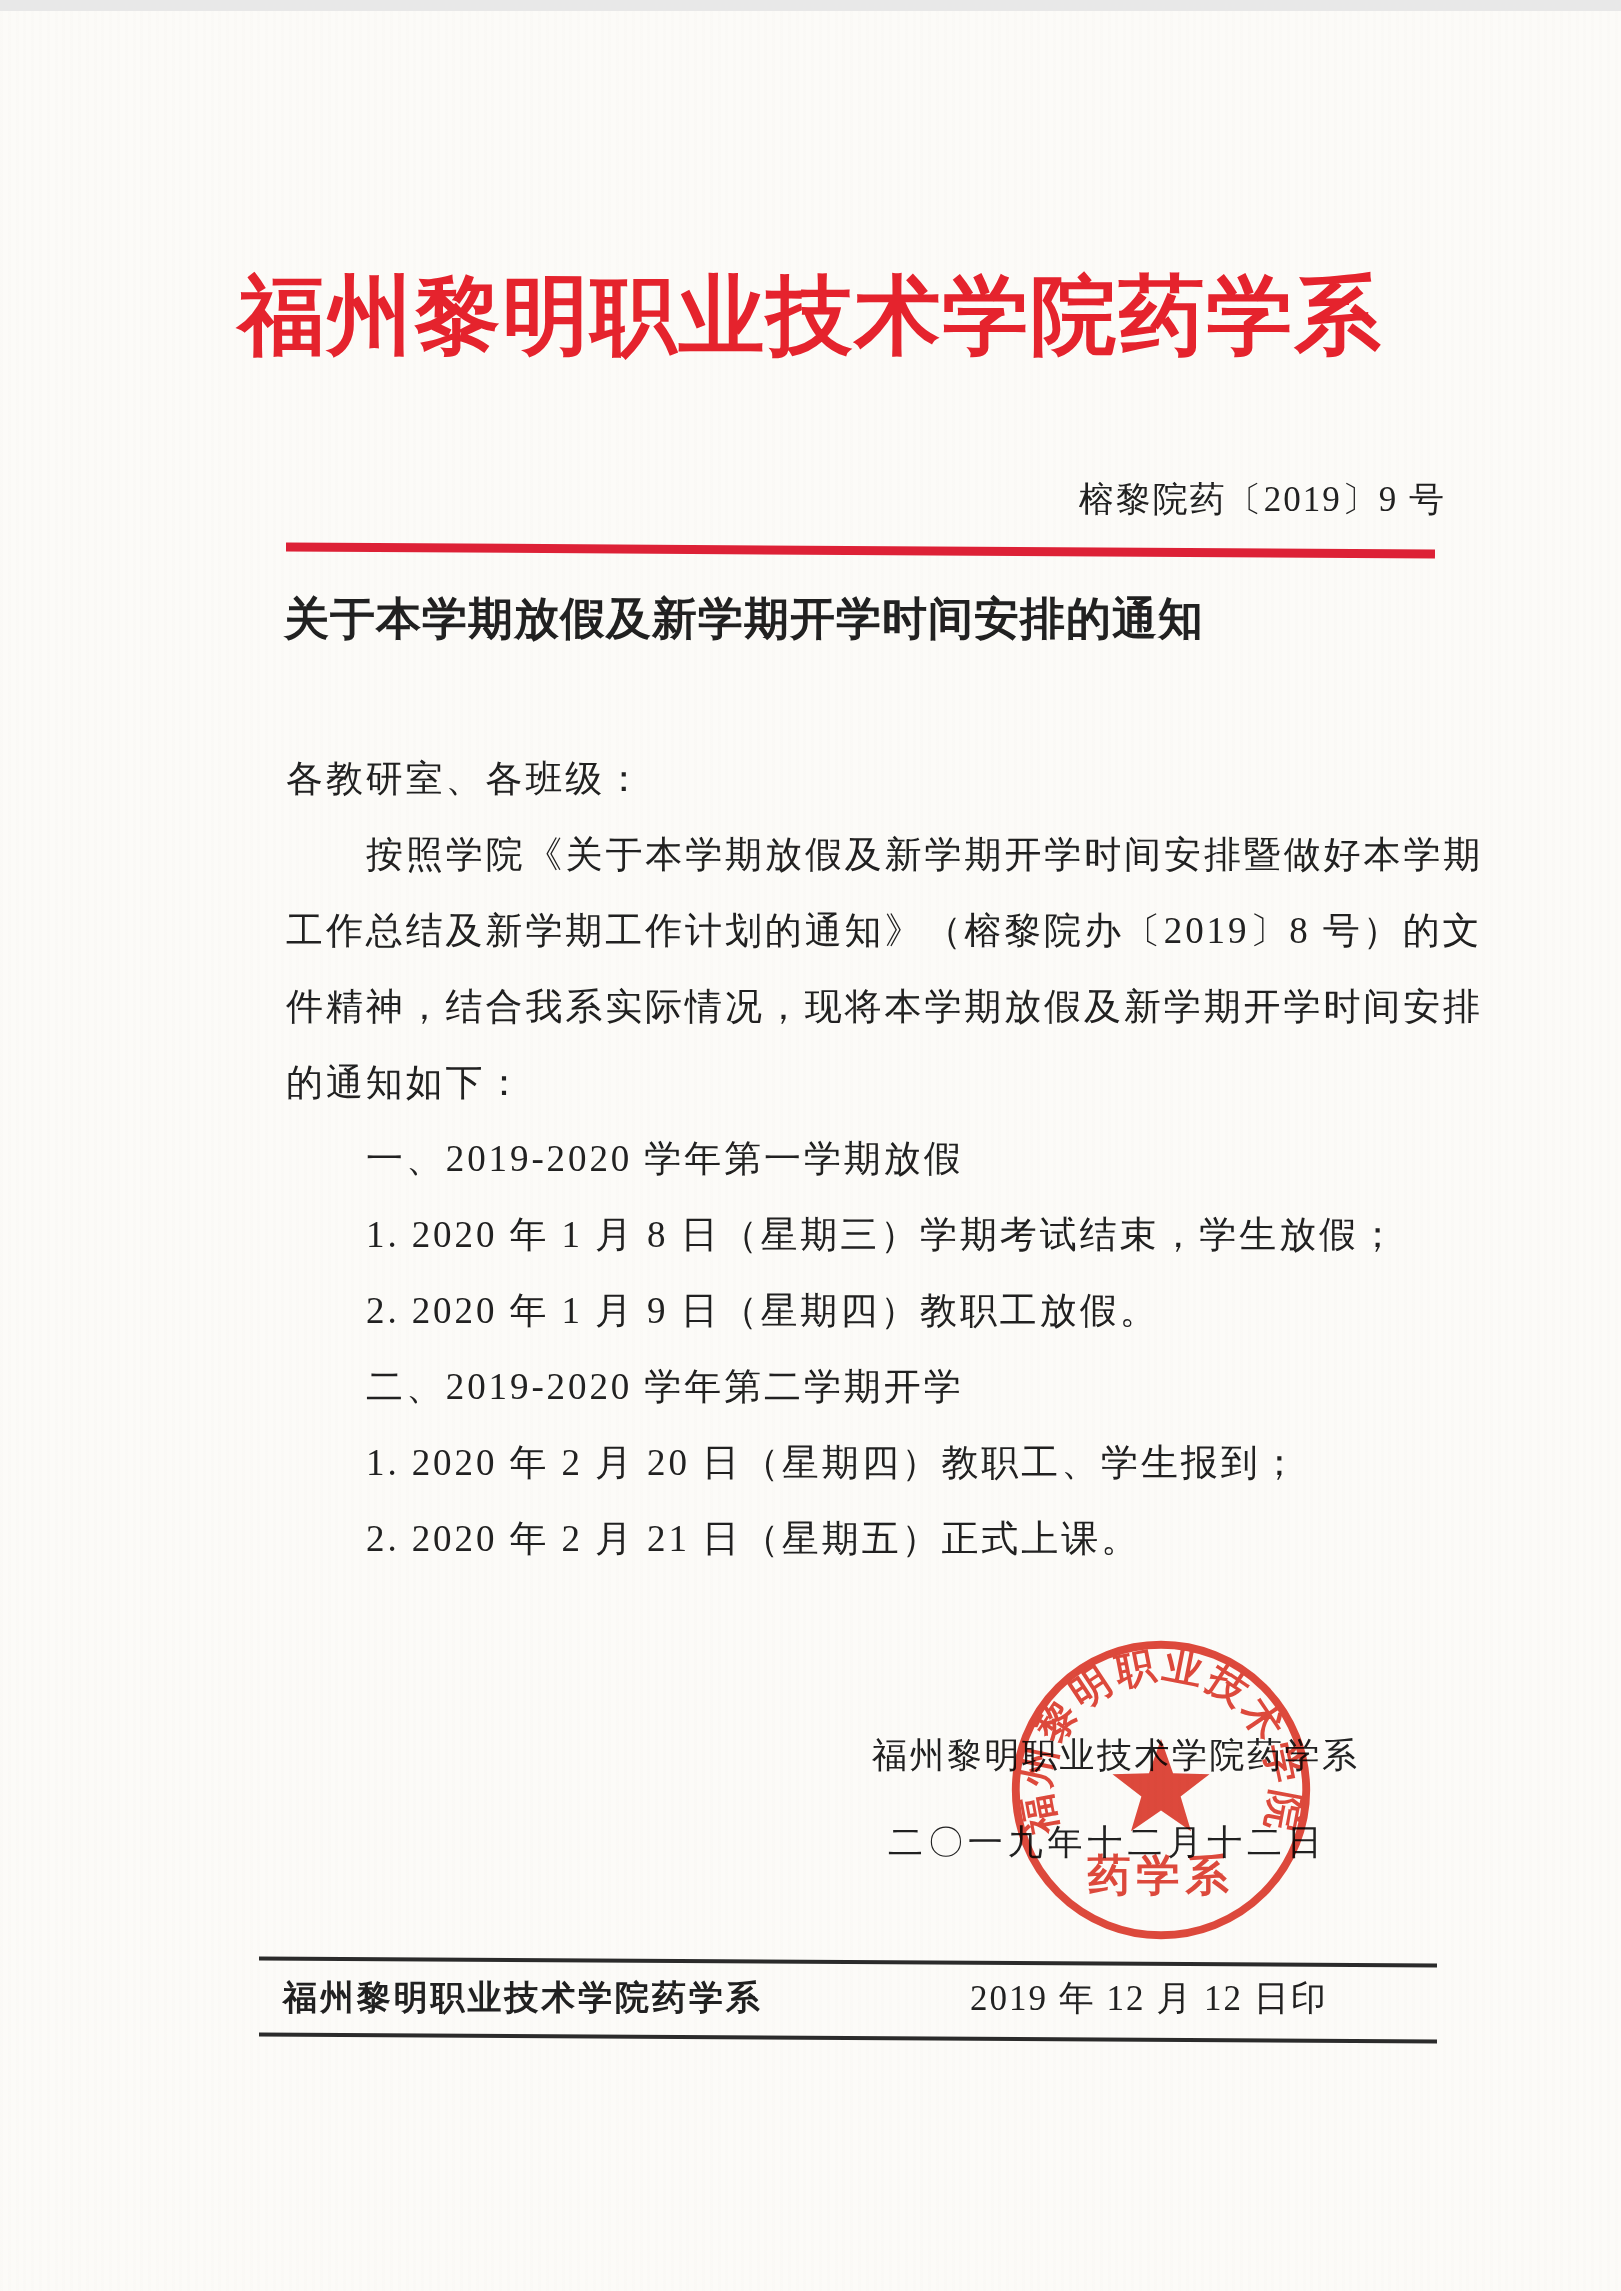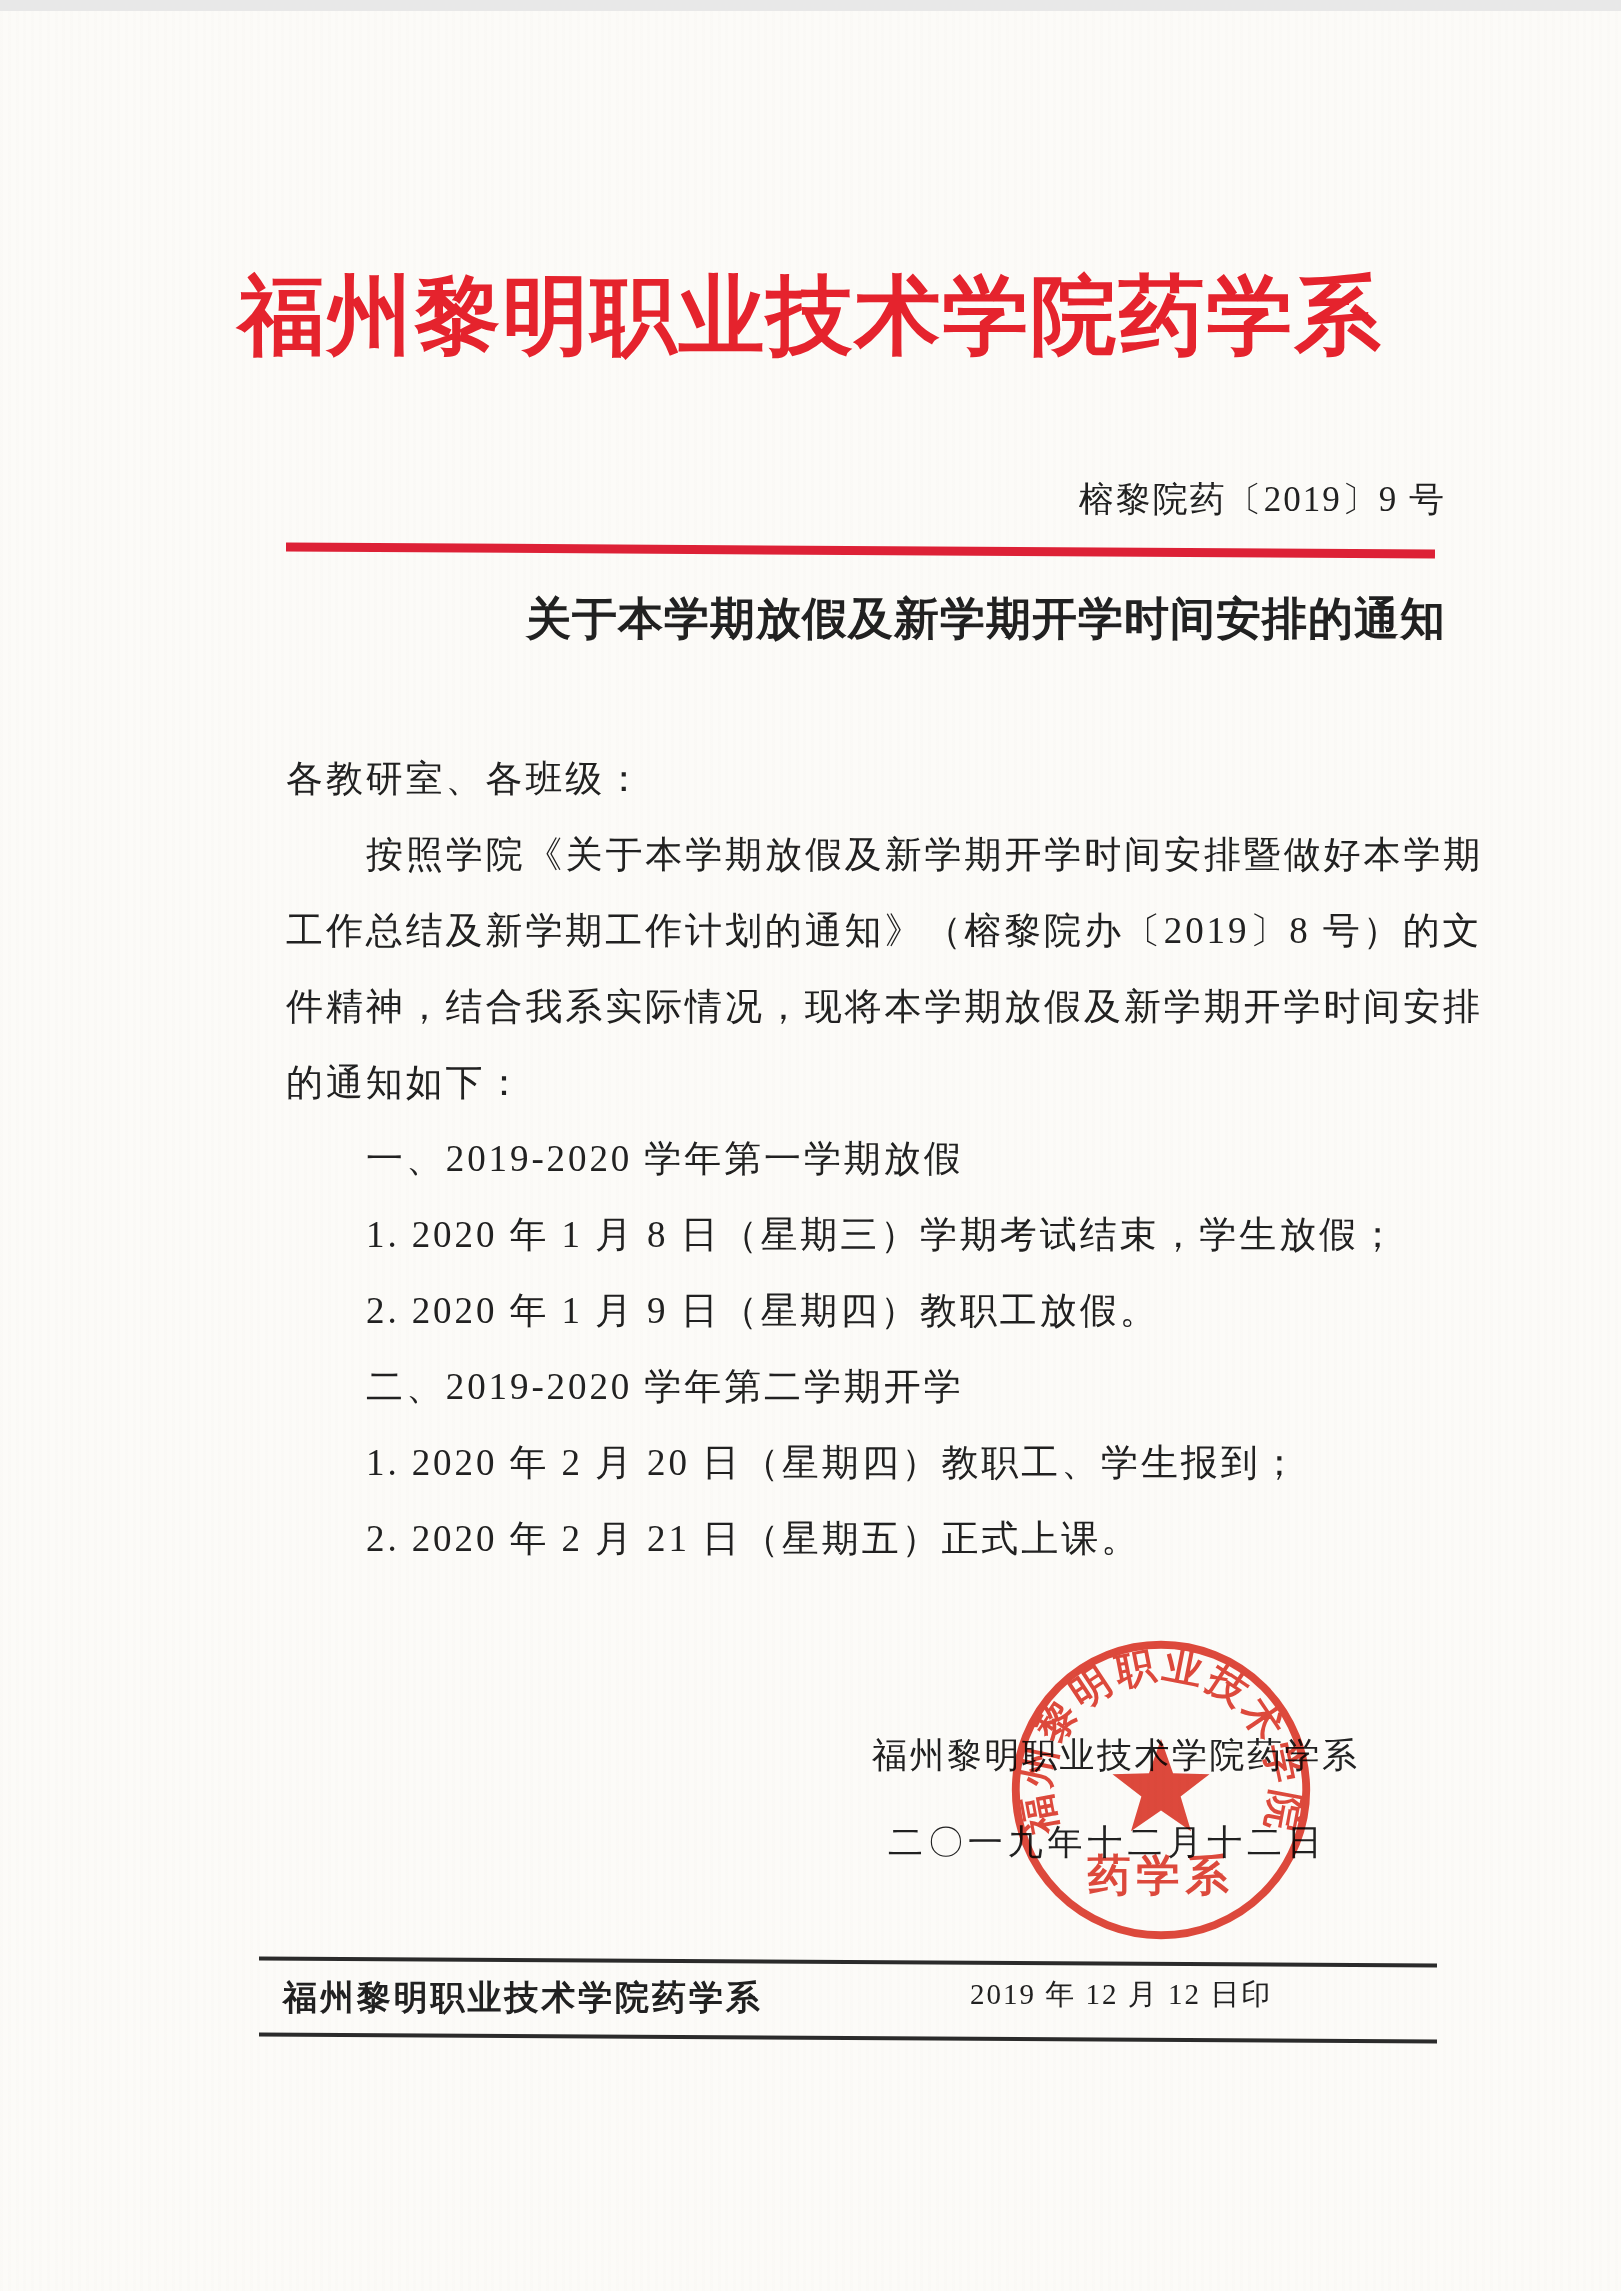--- a/index.html
+++ b/index.html
@@ -43,21 +43,21 @@
     position: absolute;
     top: 535px; left: 286px; width: 1149px; height: 8.8px;
     background: var(--rule_red, #dd2136);
     transform: rotate(0.35deg);
   }
 
   
   .notice-title {
     position: absolute;
     top: 578px; left: 284px; width: 1162px;
-    text-align: right;
+    text-align: left;
     font-size: 45px;
     font-weight: 700;
     letter-spacing: 1px;
     white-space: nowrap;
     font-family: "Liberation Sans", "DejaVu Sans", sans-serif;
   }
 
   
   .body-text {
     position: absolute;
@@ -107,21 +107,21 @@
     position: absolute;
     top: 1964px; left: 283px;
     font-size: 34px;
     font-weight: 700;
     letter-spacing: 2.9px;
     white-space: nowrap;
   }
   .footer-date {
     position: absolute;
     top: 1964px; left: 970px;
-    font-size: 29px;
+    font-size: 35px;
     letter-spacing: 2px;
     white-space: nowrap;
   }
 </style>
 </head>
 <body>
 
 <div class="page">
 
   <div class="org-title">福州黎明职业技术学院药学系</div>

